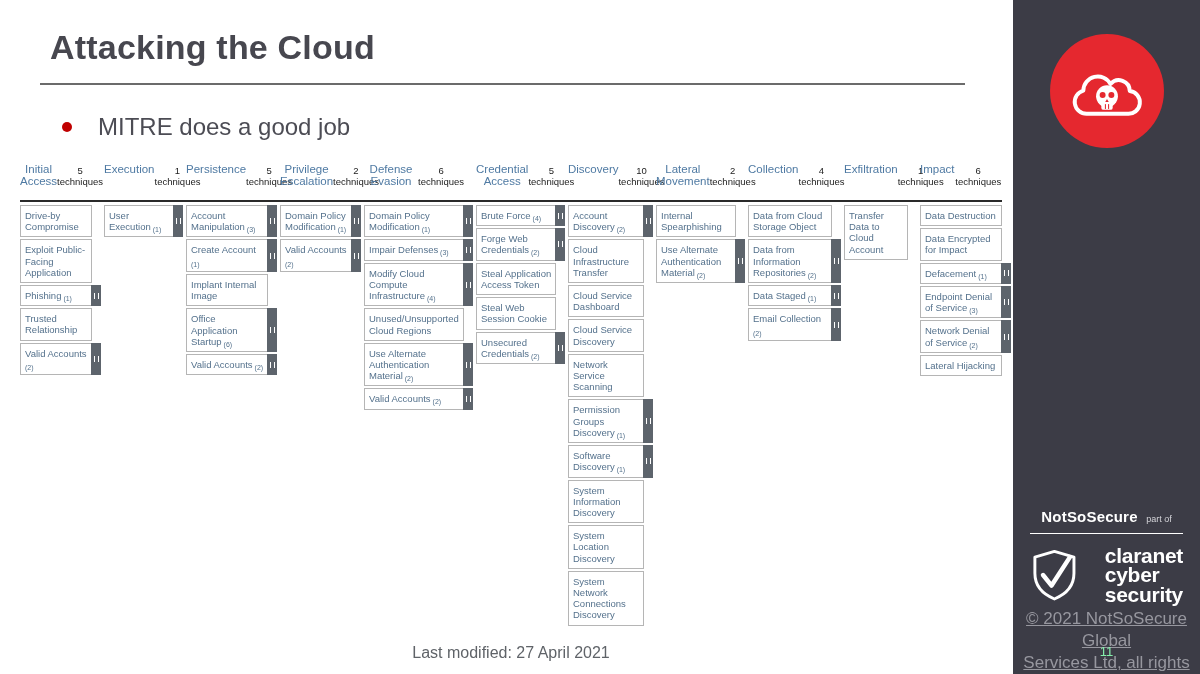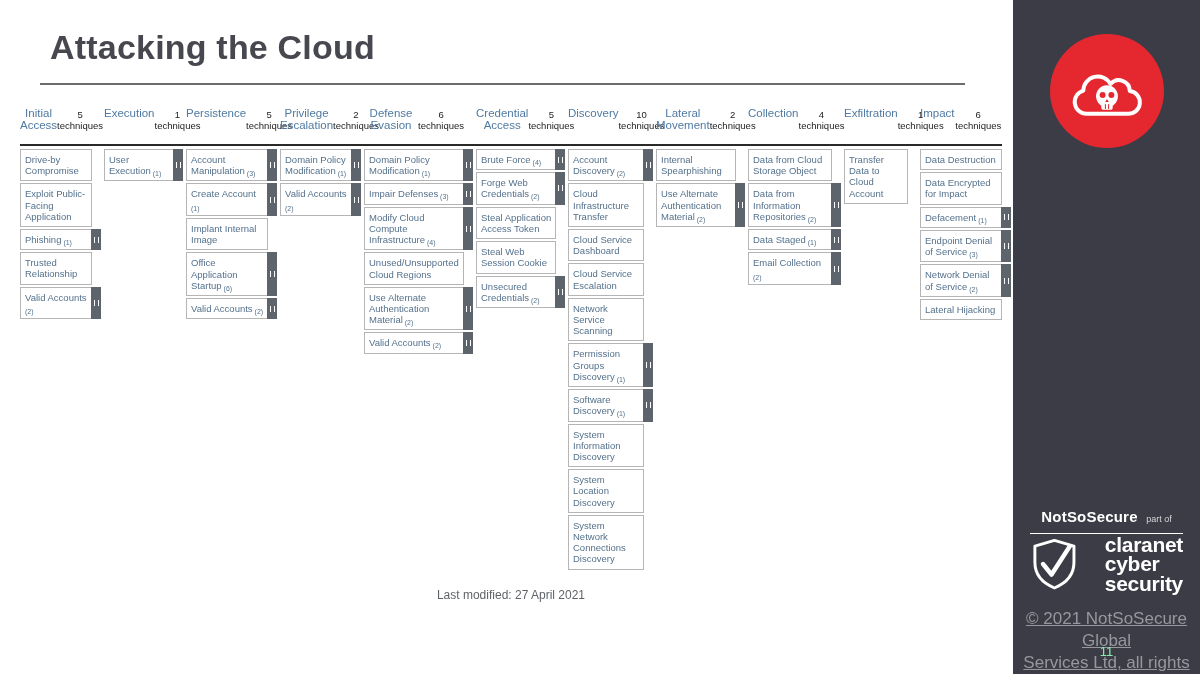--- a/index.html
+++ b/index.html
@@ -37,55 +37,59 @@
     color:#54718c;font-size:9.5px;line-height:1.18;
     padding:4px 3px 4px 4px;margin-bottom:2px;
   }
   .tech-sub-count{font-size:7px;position:relative;top:2px;}
   .sub-bar{
     position:absolute;right:-10px;top:-1px;bottom:-1px;width:10px;
     background:#5d646c;display:flex;align-items:center;justify-content:center;
   }
   .sub-glyph{display:block;width:3px;height:6px;border-left:1.5px solid #ffffff;border-right:1.5px solid #ffffff;}
 
-  .last-modified{width:982px;margin:16px 0 0 20px;text-align:center;font-size:12px;color:#5f6368;}
+  .last-modified{width:982px;margin:16px 0 0 20px;text-align:center;font-size:16px;color:#5f6368;}
 
   
   .sidebar{position:absolute;left:1013px;top:0;width:187px;height:674px;background:#3c3c46;}
   .logo-circle{
     width:114px;height:114px;border-radius:50%;background:#e5282f;
     margin:34px auto 0 auto;display:flex;align-items:center;justify-content:center;
   }
   .brand-block{position:absolute;left:17px;right:17px;top:508px;}
   .nss-line{
     color:#ffffff;text-align:center;border-bottom:1px solid #ffffff;padding-bottom:7px;
     white-space:nowrap;
   }
   .nss-name{font-size:15px;font-weight:bold;letter-spacing:0.2px;}
   .nss-partof{font-size:9px;color:#d4d4d9;margin-left:4px;}
-  .claranet-row{margin-top:0;display:flex;align-items:center;justify-content:center;gap:26px;}
+  .claranet-row{margin-top:11px;display:flex;align-items:center;justify-content:center;gap:26px;}
   .claranet-text{
     color:#ffffff;font-weight:bold;font-size:21px;line-height:0.93;letter-spacing:-0.3px;
     text-align:left;
   }
   .copyright{
     position:absolute;left:6px;right:6px;top:608px;text-align:center;
     font-size:17px;color:#97979f;line-height:1.3;text-decoration:underline;
   }
   .page-number{position:absolute;left:0;width:100%;top:644px;text-align:center;color:#86efac;font-size:13px;}
 </style>
 </head>
 <body>
 
 <div class="slide">
   <div class="main">
 
     <h1 class="title">Attacking the Cloud</h1>
     <hr class="title-rule">
 
+    <div class="bullet-row">
+      <span class="bullet-dot"></span>
+      <span class="bullet-text">MITRE does a good job</span>
+    </div>
 
     <div class="matrix" style="grid-template-columns: 72px 70px 82px 72px 100px 80px 76px 80px 84px 64px 82px;">
         <div class="tac-header">
           <div class="tac-name">Initial Access</div>
           <div class="tac-count">5 techniques</div>
         </div>
         <div class="tac-header">
           <div class="tac-name">Execution</div>
           <div class="tac-count">1 techniques</div>
         </div>
@@ -195,21 +199,21 @@
           <div class="tech"><span class="tech-label">Unsecured Credentials<span class="tech-sub-count"> (2)</span></span><span class="sub-bar">
               <span class="sub-glyph"></span>
             </span></div>
         </div>
         <div class="tac-body">
           <div class="tech"><span class="tech-label">Account Discovery<span class="tech-sub-count"> (2)</span></span><span class="sub-bar">
               <span class="sub-glyph"></span>
             </span></div>
           <div class="tech"><span class="tech-label">Cloud Infrastructure Transfer</span></div>
           <div class="tech"><span class="tech-label">Cloud Service Dashboard</span></div>
-          <div class="tech"><span class="tech-label">Cloud Service Escalation</span></div>
+          <div class="tech"><span class="tech-label">Cloud Service Discovery</span></div>
           <div class="tech"><span class="tech-label">Network Service Scanning</span></div>
           <div class="tech"><span class="tech-label">Permission Groups Discovery<span class="tech-sub-count"> (1)</span></span><span class="sub-bar">
               <span class="sub-glyph"></span>
             </span></div>
           <div class="tech"><span class="tech-label">Software Discovery<span class="tech-sub-count"> (1)</span></span><span class="sub-bar">
               <span class="sub-glyph"></span>
             </span></div>
           <div class="tech"><span class="tech-label">System Information Discovery</span></div>
           <div class="tech"><span class="tech-label">System Location Discovery</span></div>
           <div class="tech"><span class="tech-label">System Network Connections Discovery</span></div>

